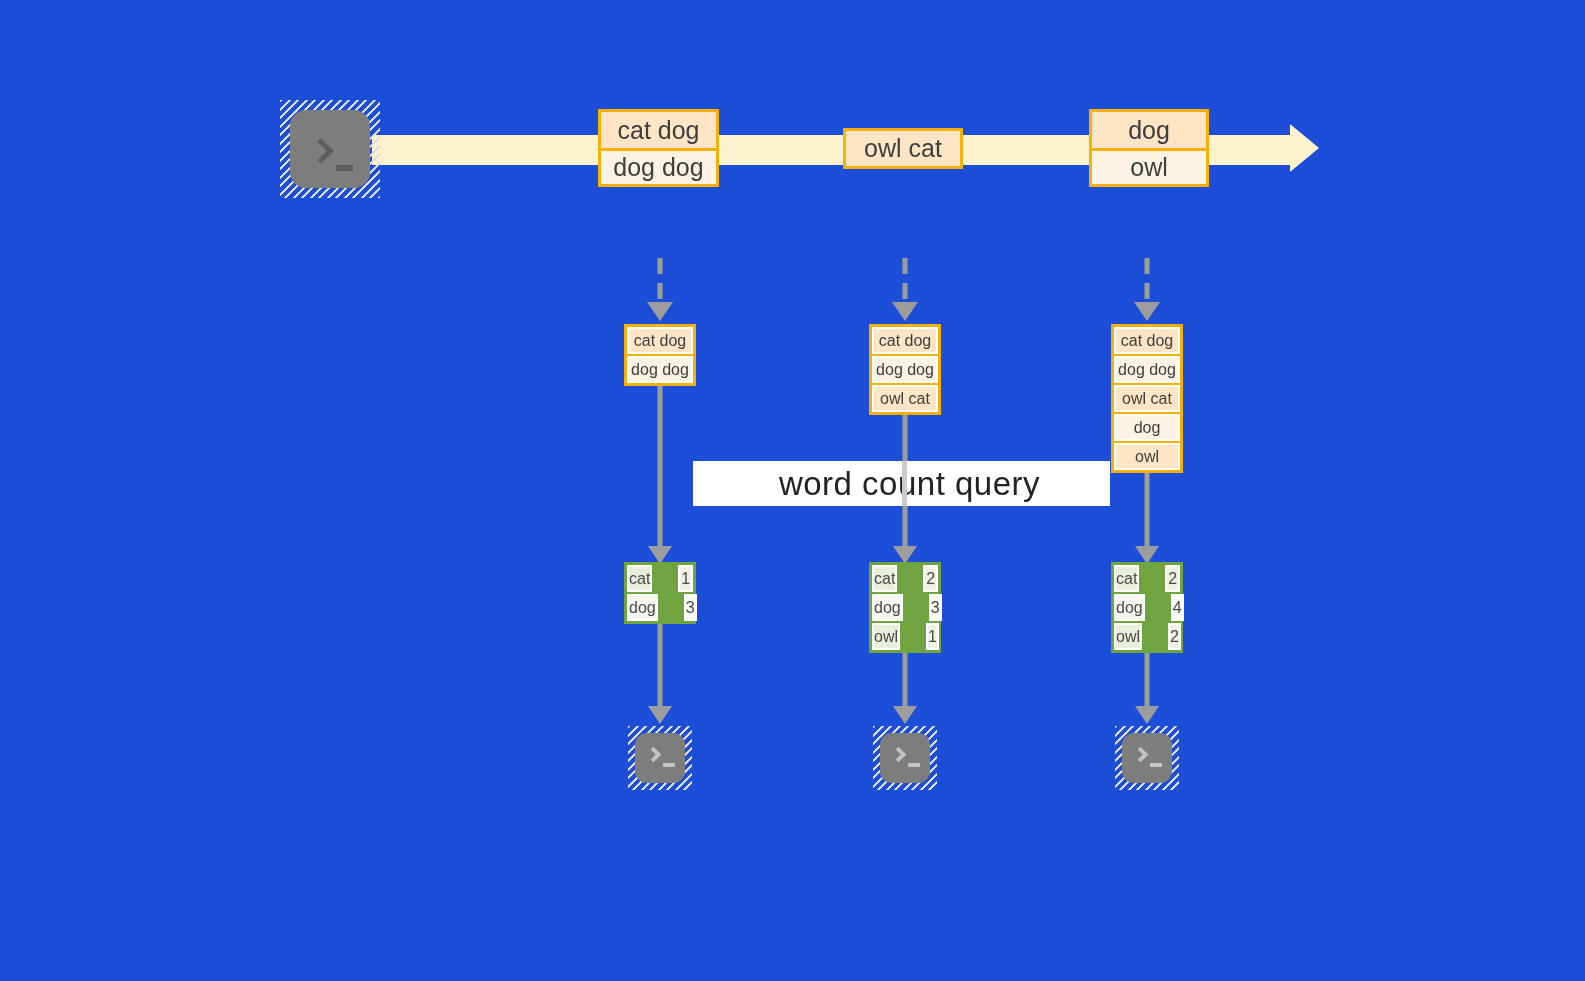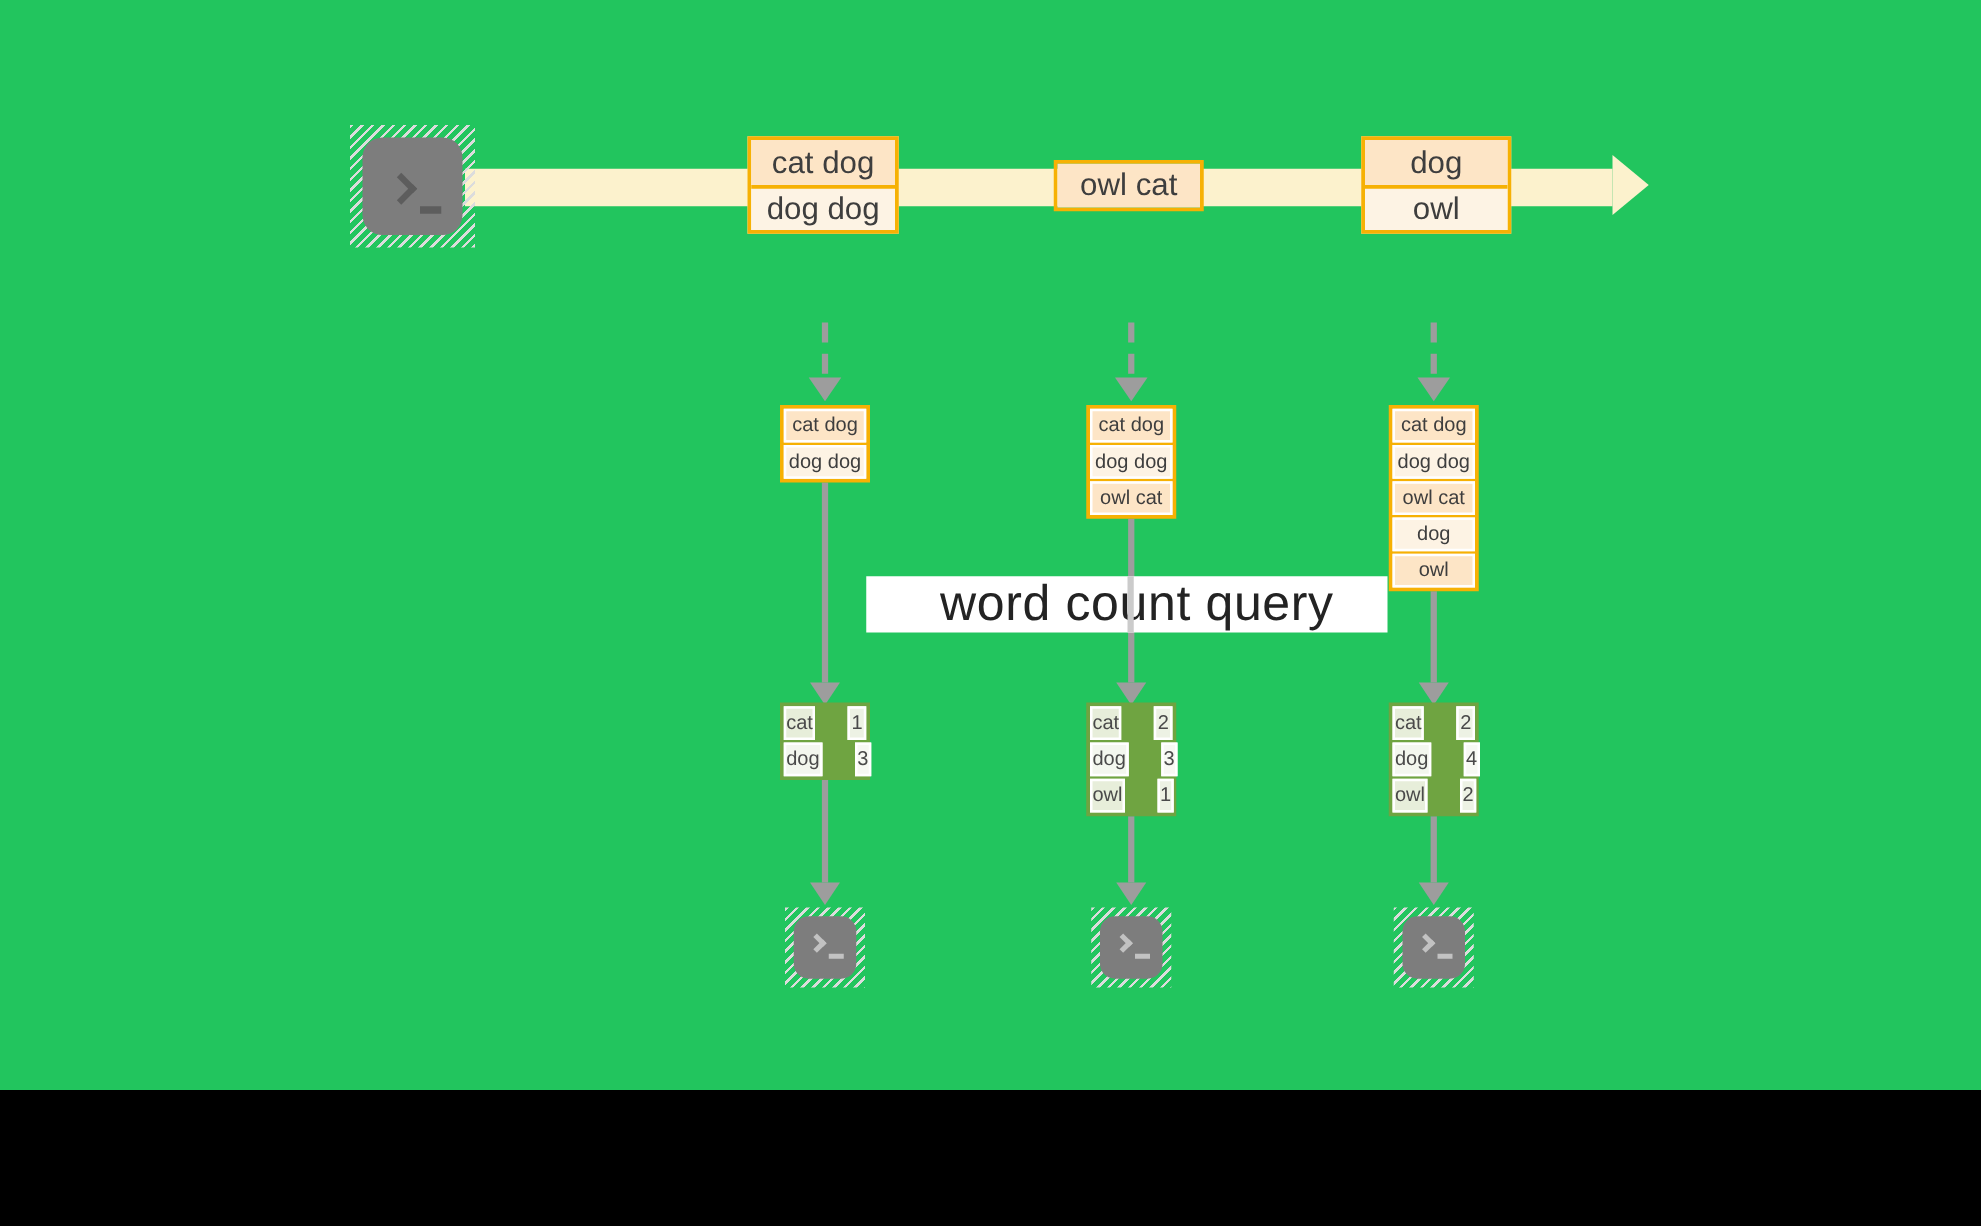--- a/index.html
+++ b/index.html
@@ -1,17 +1,17 @@
 <!DOCTYPE html>
 <html><head>
 <meta charset="utf-8">
 <style>
   html,body{margin:0;padding:0;background:#000;}
   .canvas{
-    position:relative;width:1585px;height:872px;background:#22c55e;overflow:hidden;
+    position:relative;width:1585px;height:981px;background:#1d4ed8;overflow:hidden;
     font-family:"Liberation Sans", sans-serif;
   }
   *,*::before,*::after{box-sizing:border-box;}
 
   
   .term{
     position:absolute;
     background:repeating-linear-gradient(135deg,#dcdcdc 0 2px,rgba(0,0,0,0) 2px 6px);
   }
   .term-inner{position:absolute;background:#7d7d7d;}
@@ -65,21 +65,21 @@
   .row-lt .wcell.num{background:#edf2e4;}
   .row-lr .wcell.word{background:#f3f7ee;}
   .row-lr .wcell.num{background:#f7f9f3;}
 
   
   .arrows{position:absolute;left:0;top:0;width:1585px;height:981px;}
 
   
   .banner{position:absolute;left:693px;top:461px;width:417px;height:45px;background:#ffffff;
     display:flex;align-items:center;justify-content:center;}
-  .banner-label{font-size:40px;color:#232323;letter-spacing:0.5px;margin-left:16px;}
+  .banner-label{font-size:33px;color:#232323;letter-spacing:0.5px;margin-left:16px;}
   .banner-line{position:absolute;left:902px;top:461px;width:5px;height:45px;background:#cbcbcb;}
 
   .col1{left:624px;} .col2{left:869px;} .col3{left:1111px;}
   .t1{left:628px;} .t2{left:873px;} .t3{left:1115px;}
 </style>
 </head>
 <body>
 
 <div class="canvas">
 

